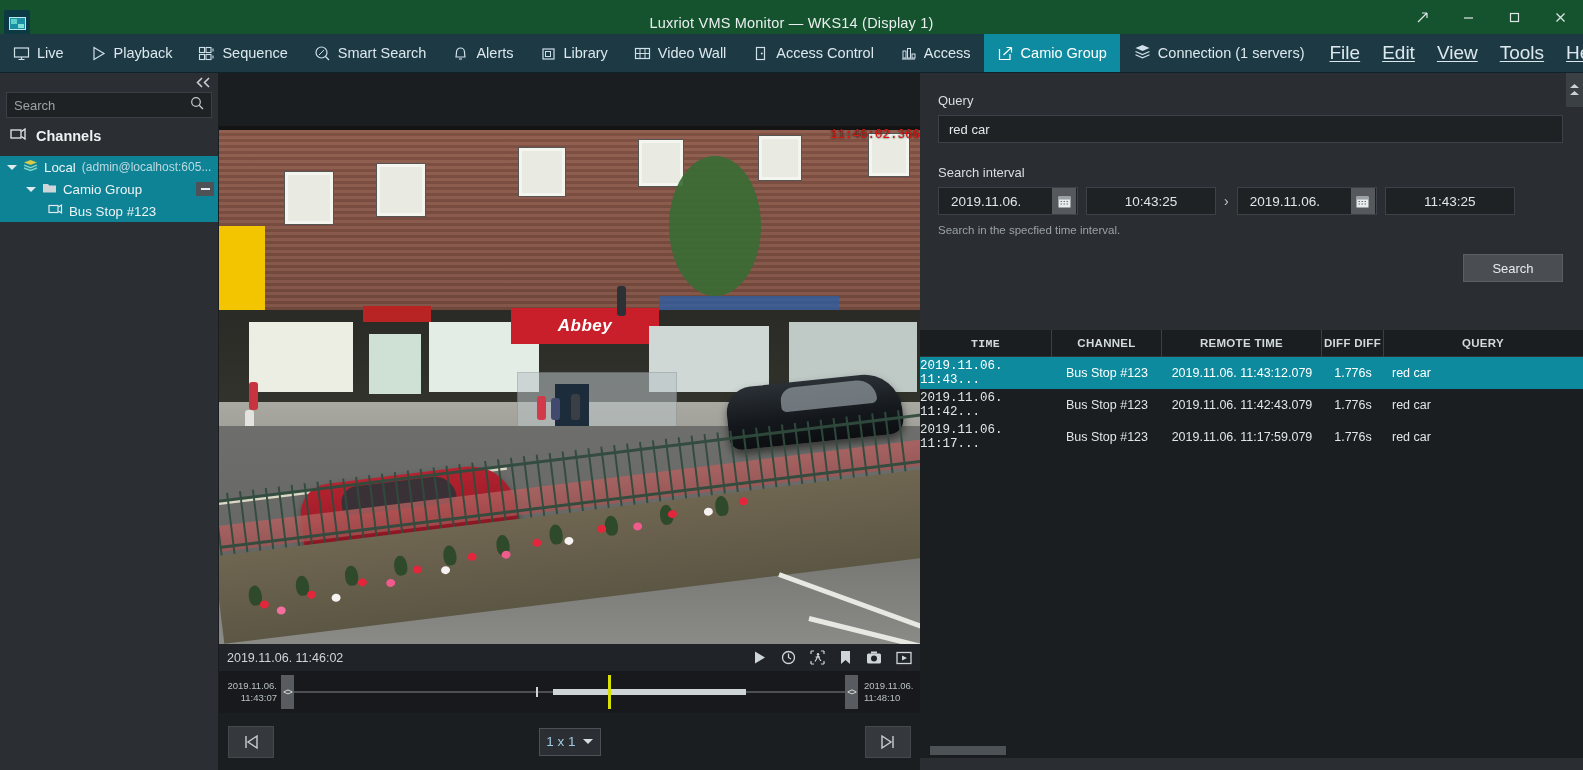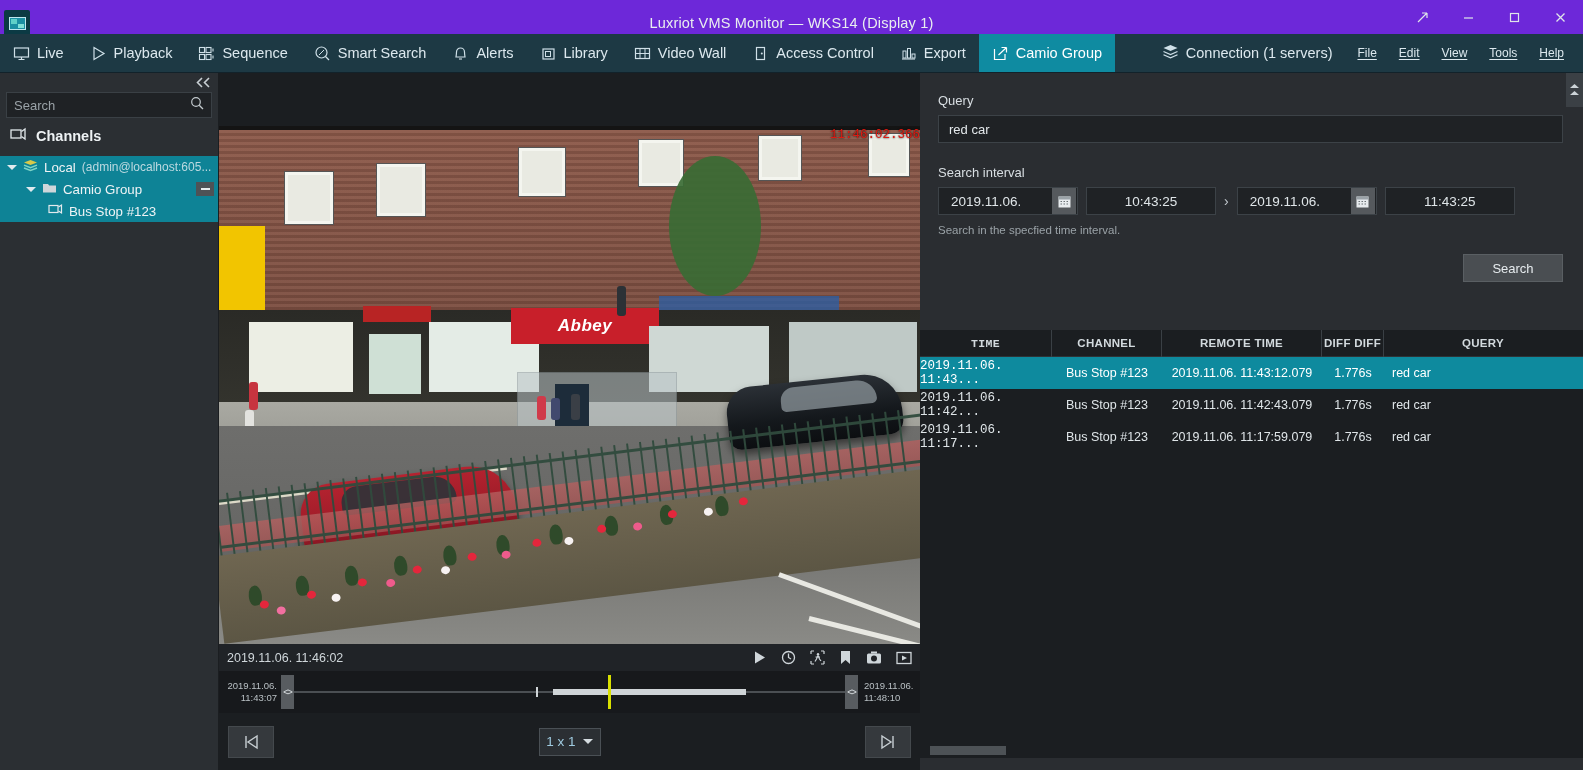--- a/index.html
+++ b/index.html
@@ -7,21 +7,21 @@
     width: 1583px; height: 770px;
     background: #1e2124;
     font-family: "Liberation Sans", sans-serif;
     overflow: hidden;
   }
   body { position: relative; }
 
   
   .titlebar {
     position: absolute; top: 0; left: 0; width: 1583px; height: 46px;
-    background: #6d28d9; color: #e6eaec;
+    background: #14532d; color: #e6eaec;
     display: flex; align-items: center;
   }
   .app-icon {
     width: 26px; height: 26px; margin-left: 4px; border-radius: 2px;
     background: #0b3a44; display: flex; align-items: center; justify-content: center;
     flex: 0 0 auto;
   }
   .app-icon .mon {
     width: 17px; height: 13px; background: #1b8fa3; position: relative;
     border: 1px solid #bfe7ef;
@@ -64,21 +64,21 @@
   .tab .ico svg { display: block; }
 
   .rightmenu {
     margin-left: auto; display: flex; align-items: center; padding-right: 8px; gap: 0;
   }
   .conn {
     display: flex; align-items: center; gap: 7px; color: #dce8ee;
     font-size: 14.5px; padding: 0 14px; white-space: nowrap;
   }
   .menu-item {
-    color: #dce8ee; font-size: 12px; padding: 0 11px;
+    color: #dce8ee; font-size: 19px; padding: 0 11px;
     text-decoration: underline; text-underline-offset: 2px;
     display: flex; align-items: center; height: 39px;
   }
 
   
   .sidebar {
     position: absolute; top: 73px; left: 0; width: 218px; height: 697px;
     background: #2b2f33; display: flex; flex-direction: column;
   }
   .sb-collapse {
@@ -446,21 +446,21 @@
 
   <div class="tab">
     <span class="ico">
       <svg width="17" height="17" viewBox="0 0 17 17">
           <path d="M2 14 H15" stroke="#cfe0e8" stroke-width="1.1"></path>
           <rect x="3" y="6" width="3" height="7" stroke="#cfe0e8" stroke-width="1" fill="none"></rect>
           <rect x="7.5" y="3.5" width="3" height="9.5" stroke="#cfe0e8" stroke-width="1" fill="none"></rect>
           <rect x="12" y="9" width="3" height="4" stroke="#cfe0e8" stroke-width="1" fill="none"></rect>
         </svg>
     </span>
-    <span>Export</span>
+    <span>Access</span>
   </div>
 
   <div class="tab active">
     <span class="ico">
       <svg width="17" height="17" viewBox="0 0 17 17">
           <path d="M2.5 4 V14.5 H13 V9" stroke="#ffffff" stroke-width="1.2" fill="none"></path>
           <path d="M6.5 10 L14.5 2.5 M14.5 2.5 H9.5 M14.5 2.5 V7.5" stroke="#ffffff" stroke-width="1.2" fill="none"></path>
         </svg>
     </span>
     <span>Camio Group</span>

